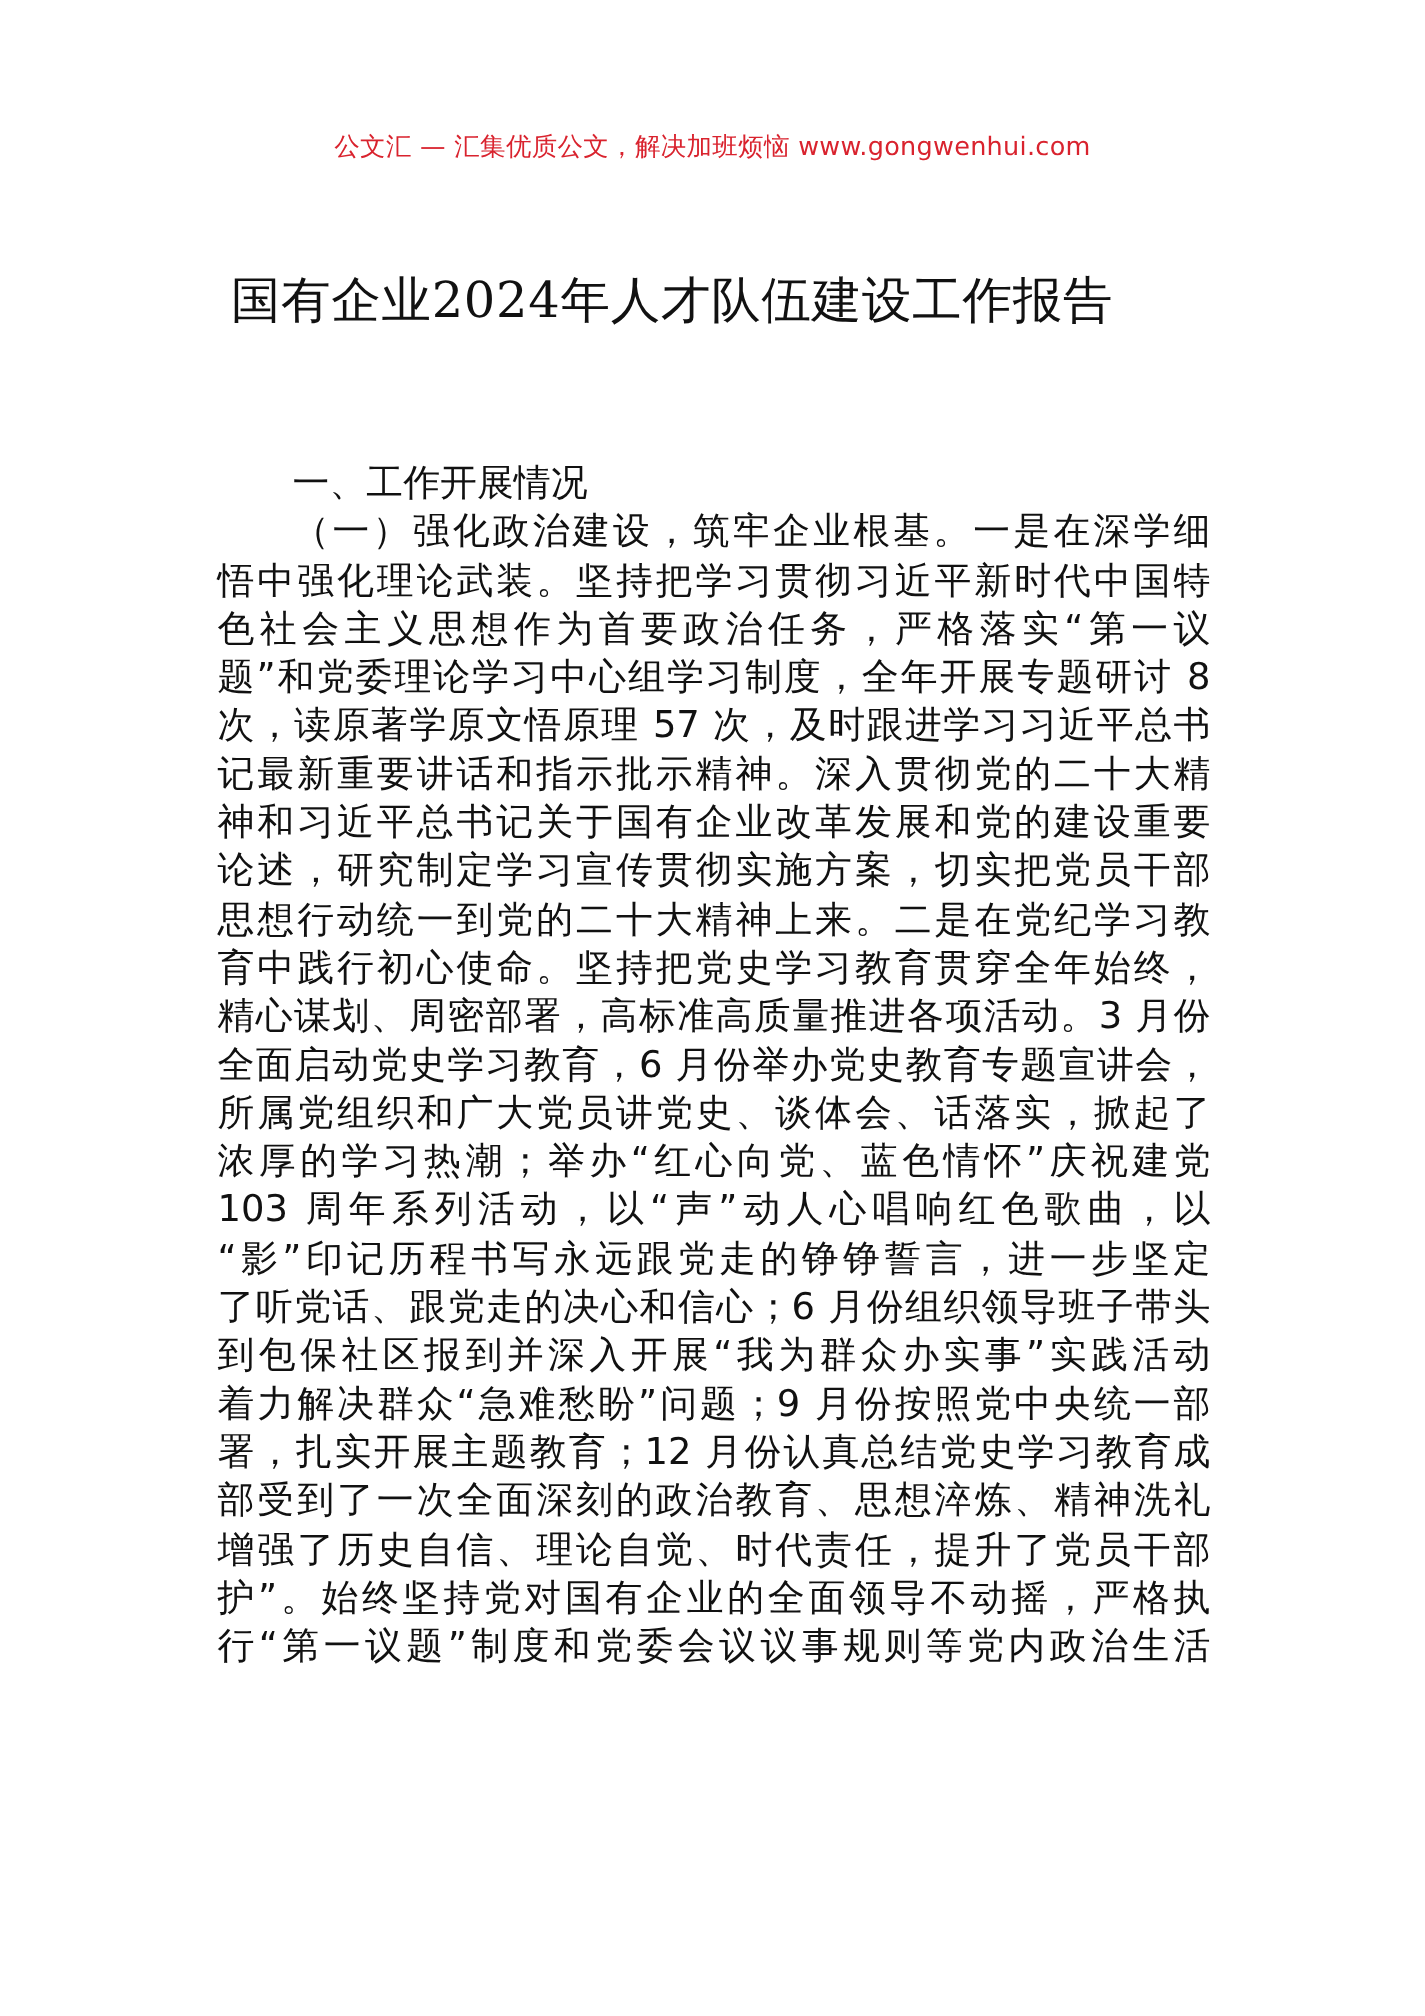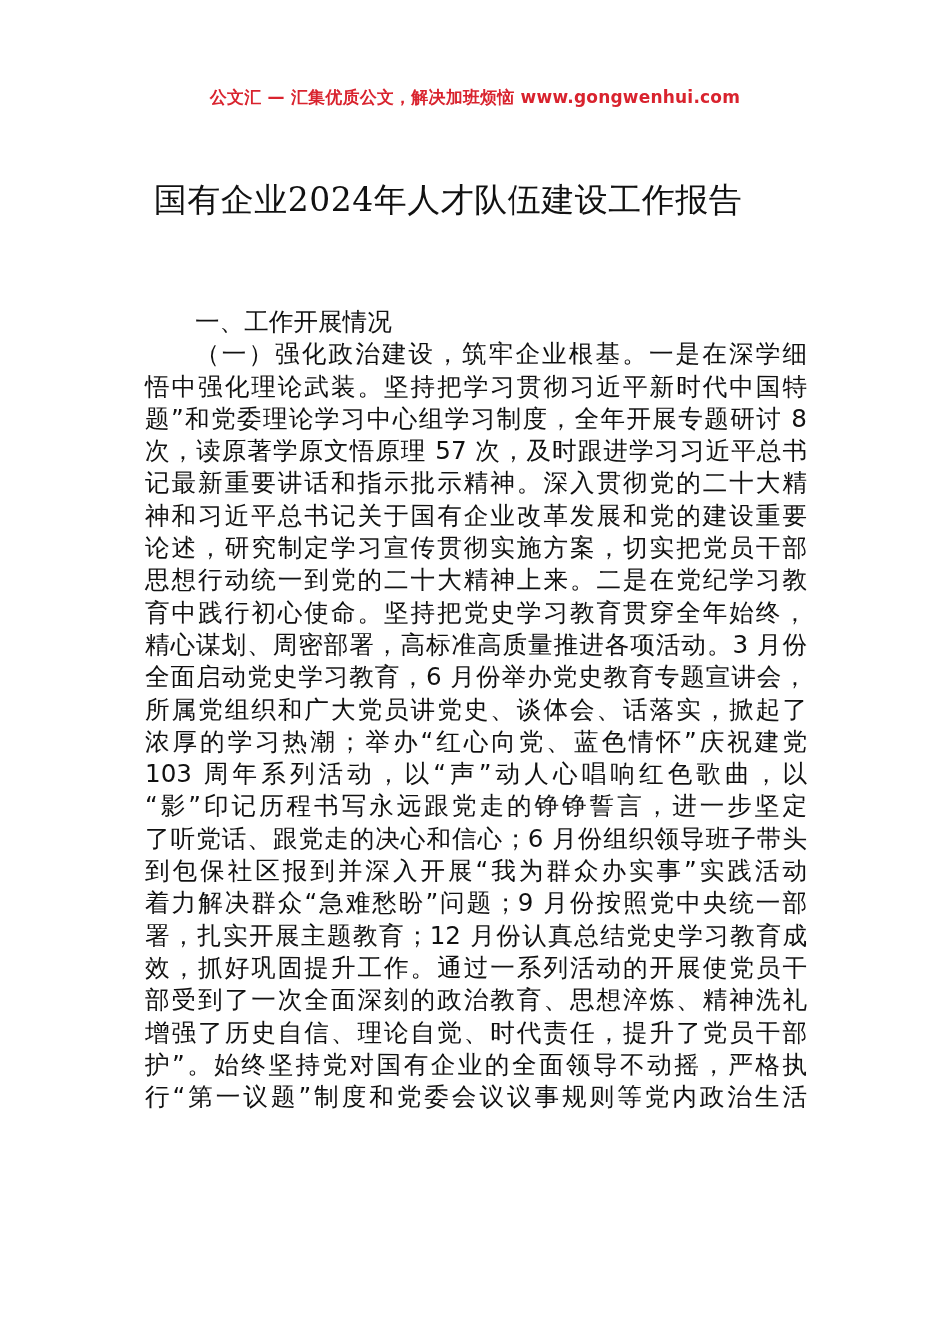--- a/index.html
+++ b/index.html
@@ -11,43 +11,43 @@
            font-family:"DejaVu Serif", serif; font-size:33px; color:#111; letter-spacing:0.5px; }
   .body { position:absolute; top:274px; left:145px; width:662px;margin-top:32px; }
   .line { font-size:24.6px; line-height:32.3px; height:32.3px; white-space:nowrap;
           text-align:justify; text-align-last:justify; overflow:visible; }
   .line.heading { text-align-last:left; padding-left:50px; }
   .line.indent { padding-left:50px; }
 </style>
 </head>
 <body>
 
-<div class="watermark" style="color: rgb(217, 35, 46); font-weight: bold;">公文汇 — 汇集优质公文，解决加班烦恼 www.gongwenhui.com</div>
+<div class="watermark" style="color: rgb(217, 35, 46);">公文汇 — 汇集优质公文，解决加班烦恼 www.gongwenhui.com</div>
 
 <div class="title">国有企业2024年人才队伍建设工作报告</div>
 
 <div class="body">
   <div class="line heading">一、工作开展情况</div>
   <div class="line indent">（一）强化政治建设，筑牢企业根基。一是在深学细</div>
   <div class="line">悟中强化理论武装。坚持把学习贯彻习近平新时代中国特</div>
+  <div class="line">色社会主义思想作为首要政治任务，严格落实“第一议</div>
   <div class="line">题”和党委理论学习中心组学习制度，全年开展专题研讨 8</div>
   <div class="line">次，读原著学原文悟原理 57 次，及时跟进学习习近平总书</div>
   <div class="line">记最新重要讲话和指示批示精神。深入贯彻党的二十大精</div>
   <div class="line">神和习近平总书记关于国有企业改革发展和党的建设重要</div>
   <div class="line">论述，研究制定学习宣传贯彻实施方案，切实把党员干部</div>
   <div class="line">思想行动统一到党的二十大精神上来。二是在党纪学习教</div>
   <div class="line">育中践行初心使命。坚持把党史学习教育贯穿全年始终，</div>
   <div class="line">精心谋划、周密部署，高标准高质量推进各项活动。3 月份</div>
   <div class="line">全面启动党史学习教育，6 月份举办党史教育专题宣讲会，</div>
   <div class="line">所属党组织和广大党员讲党史、谈体会、话落实，掀起了</div>
   <div class="line">浓厚的学习热潮；举办“红心向党、蓝色情怀”庆祝建党</div>
   <div class="line">103 周年系列活动，以“声”动人心唱响红色歌曲，以</div>
   <div class="line">“影”印记历程书写永远跟党走的铮铮誓言，进一步坚定</div>
   <div class="line">了听党话、跟党走的决心和信心；6 月份组织领导班子带头</div>
   <div class="line">到包保社区报到并深入开展“我为群众办实事”实践活动</div>
   <div class="line">着力解决群众“急难愁盼”问题；9 月份按照党中央统一部</div>
   <div class="line">署，扎实开展主题教育；12 月份认真总结党史学习教育成</div>
-  <div class="line">效，抓好巩固提升工作。通过一系列活动的开展使党员干</div>
   <div class="line">部受到了一次全面深刻的政治教育、思想淬炼、精神洗礼</div>
   <div class="line">增强了历史自信、理论自觉、时代责任，提升了党员干部</div>
   <div class="line">护”。始终坚持党对国有企业的全面领导不动摇，严格执</div>
   <div class="line">行“第一议题”制度和党委会议议事规则等党内政治生活</div>
 </div>
 
 </body></html>

